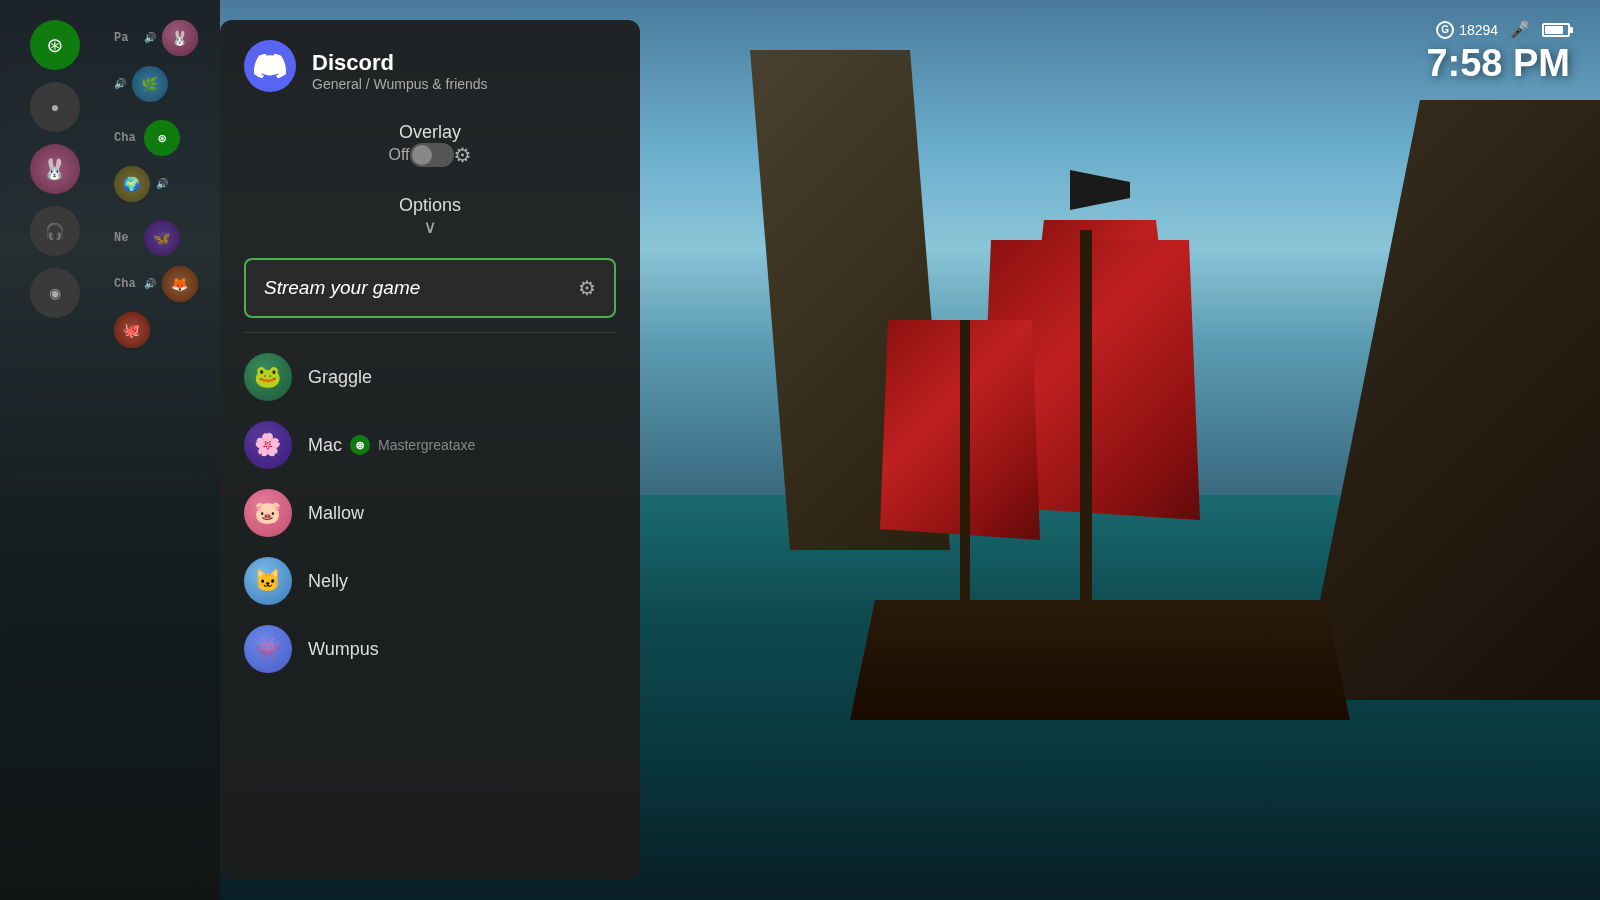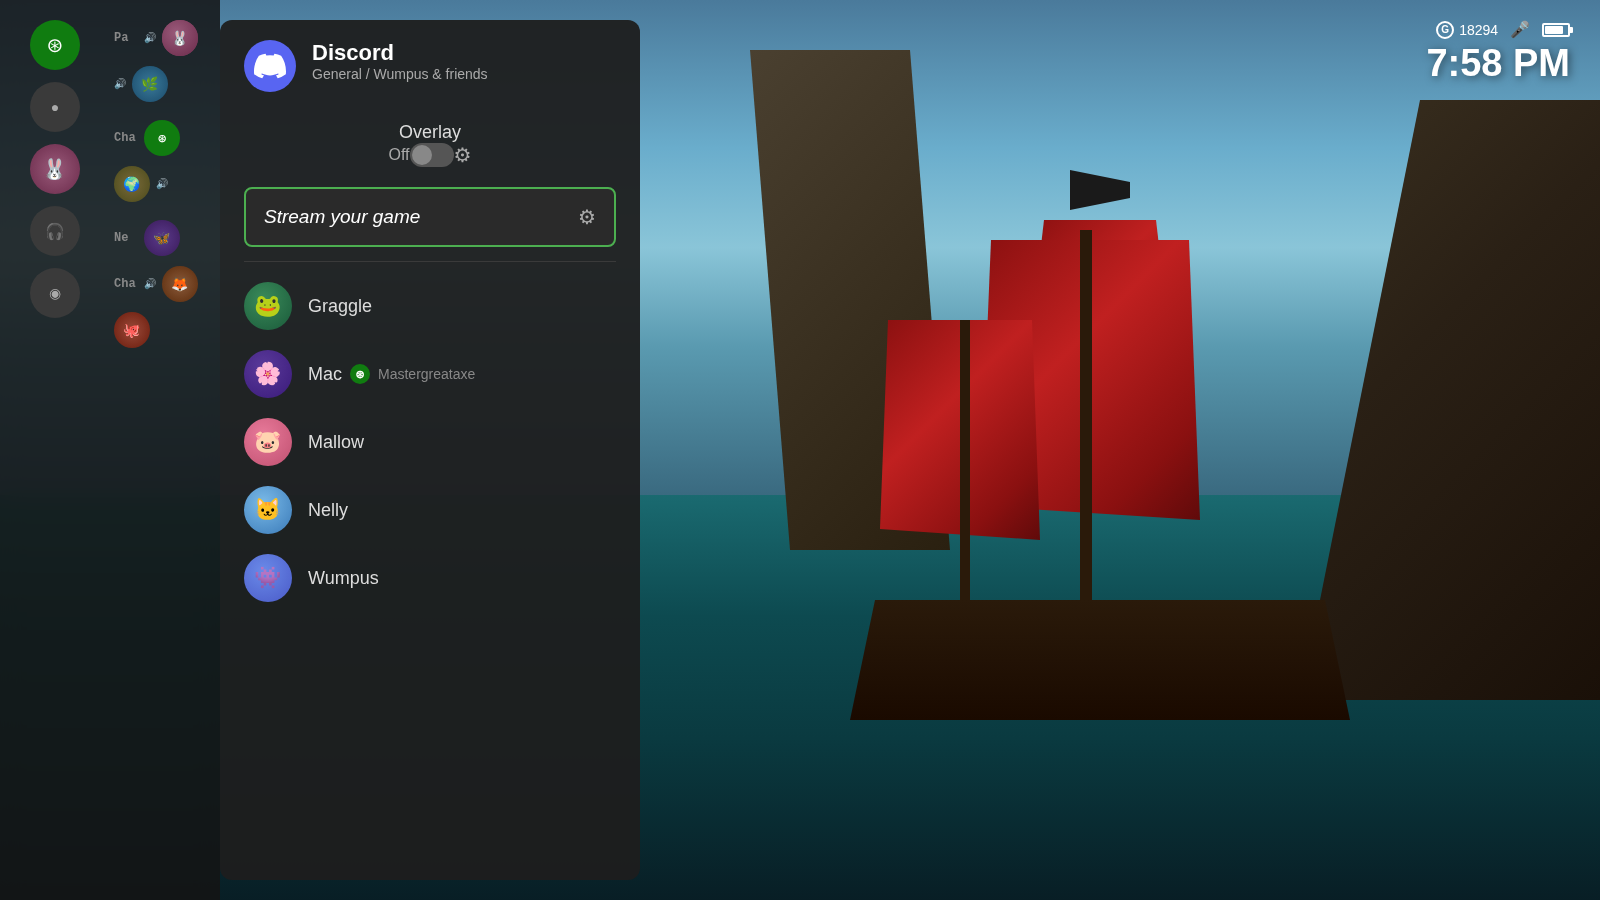--- a/index.html
+++ b/index.html
@@ -310,21 +310,21 @@
       width: 420px;
       height: 860px;
       background: rgba(30, 30, 30, 0.95);
       border-radius: 12px;
       overflow: hidden;
     }
 
     .discord-header {
       padding: 20px 24px 16px;
       display: flex;
-      align-items: flex-start;
+      align-items: flex-end;
       gap: 16px;
     }
 
     .discord-logo {
       width: 52px;
       height: 52px;
       background: #5865F2;
       border-radius: 50%;
       display: flex;
       align-items: center;
@@ -638,20 +638,24 @@
         <div class="toggle-off">
           <span>Off</span>
         </div>
         <div class="toggle-track">
           <div class="toggle-thumb"></div>
         </div>
         <button class="gear-btn">⚙</button>
       </div>
     </div>
 
+    <div class="menu-row">
+      <span class="menu-label">Options</span>
+      <button class="chevron-btn">∨</button>
+    </div>
 
     <div class="stream-button">
       <span class="stream-button-text">Stream your game</span>
       <button class="gear-btn">⚙</button>
     </div>
 
 
     <div class="divider"></div>
 
     <div class="user-list">

